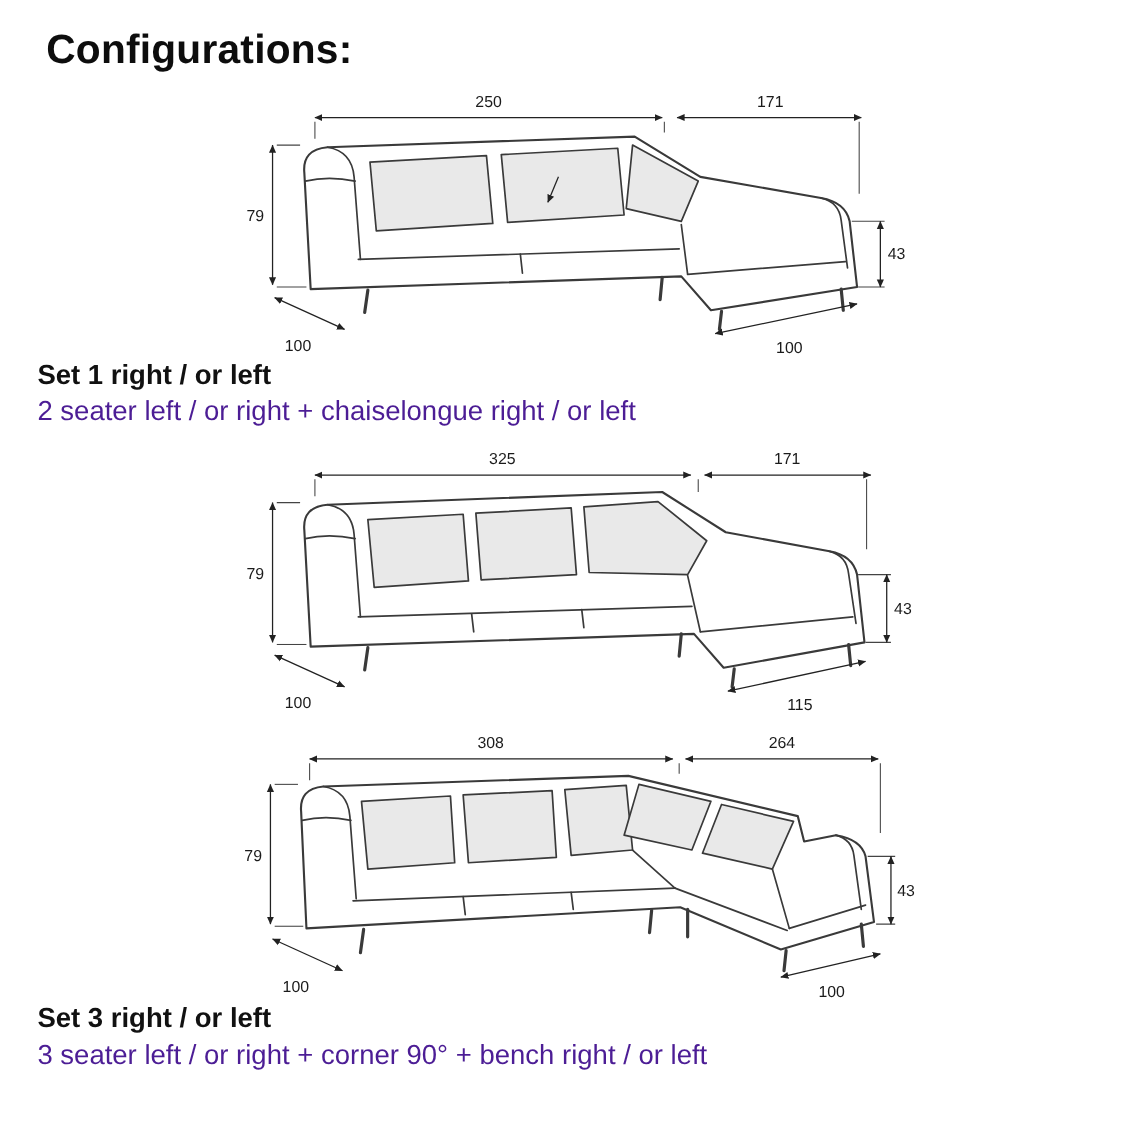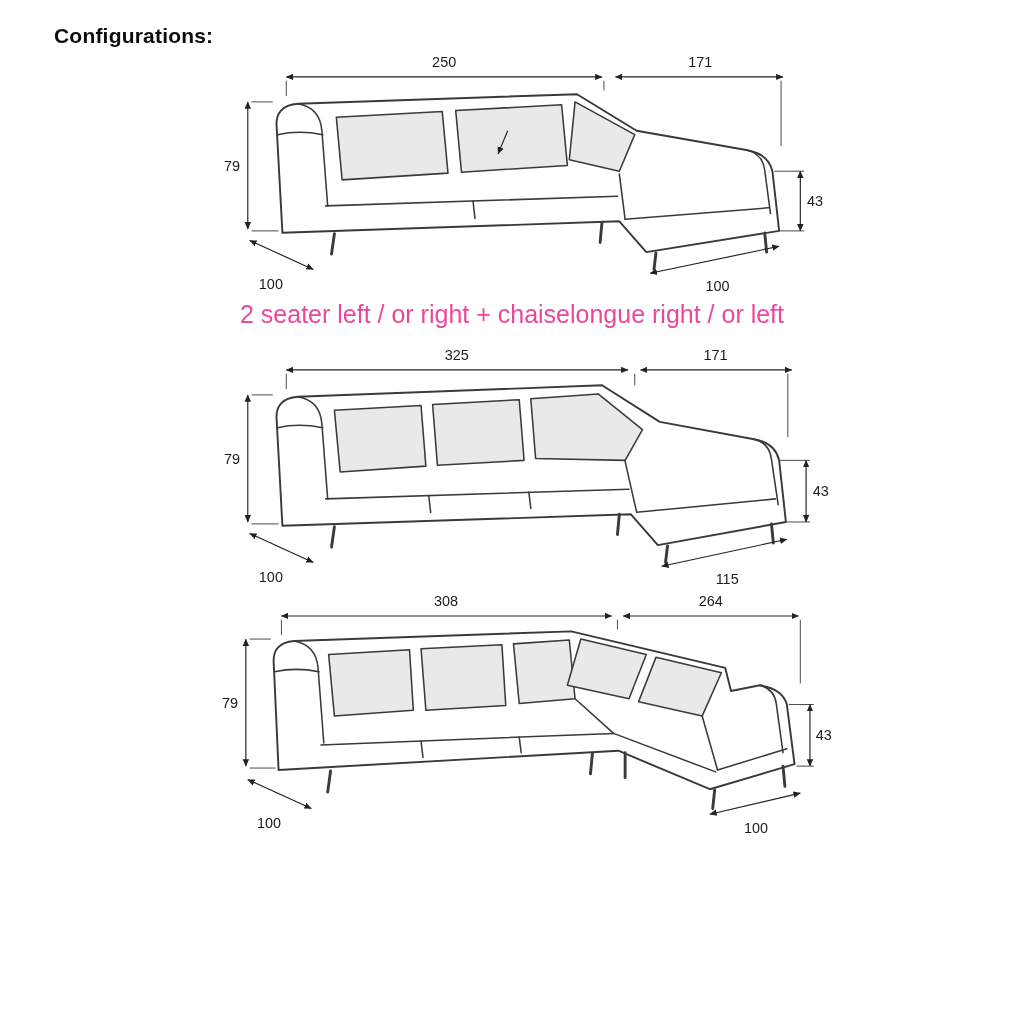--- a/index.html
+++ b/index.html
@@ -1,22 +1,22 @@
 <!DOCTYPE html>
 <html><head>
 <meta charset="utf-8">
 <style>
   html,body{margin:0;padding:0;background:#ffffff;}
   body{width:1024px;height:1024px;overflow:hidden;font-family:"Liberation Sans",sans-serif;color:#111;}
   .page{padding:16px 34px 0 34px;}
-  .title{font-size:21px;font-weight:800;color:#0d0d0d;margin:8px 0 0 20px;letter-spacing:.2px;}
-  .config{text-align:center;margin-top:0;}
+  .title{font-size:37px;font-weight:800;color:#0d0d0d;margin:8px 0 0 8px;letter-spacing:.2px;}
+  .config{text-align:left;margin-top:12px;}
   .config svg{display:block;margin:0 auto;width:645px;height:auto;}
   .caption{font-size:25px;font-weight:700;color:#111;line-height:1.2;}
-  .desc{font-size:25px;font-weight:400;color:#ec4899;line-height:1.25;margin-top:3px;margin-bottom:10px;}
+  .desc{font-size:25px;font-weight:400;color:#4c1d95;line-height:1.25;margin-top:3px;margin-bottom:10px;}
   .outline{fill:#ffffff;stroke:#3a3a3a;stroke-width:2;stroke-linejoin:round;}
   .iline{fill:none;stroke:#3a3a3a;stroke-width:1.6;stroke-linecap:round;stroke-linejoin:round;}
   .cushion{fill:#e9e9e9;stroke:#3a3a3a;stroke-width:1.6;stroke-linejoin:round;}
   .leg{stroke:#3a3a3a;stroke-width:3;stroke-linecap:round;}
   .dim{stroke:#222;stroke-width:1.2;fill:none;}
   .ext{stroke:#444;stroke-width:1;fill:none;}
   .dimtext{font-family:"Liberation Sans",sans-serif;font-size:15px;fill:#1b1b1b;}
 </style>
 </head>
 <body>
@@ -82,20 +82,21 @@
       </g>
       <g>
         <line class="dim" marker-start="url(#dimArrow)" marker-end="url(#dimArrow)" x1="62" y1="200" x2="128" y2="230"></line>
         <text class="dimtext" x="84" y="250" text-anchor="middle">100</text>
       </g>
       <g>
         <line class="dim" marker-start="url(#dimArrow)" marker-end="url(#dimArrow)" x1="478" y1="234" x2="612" y2="206"></line>
         <text class="dimtext" x="548" y="252" text-anchor="middle">100</text>
       </g>
     </svg>
+    <div class="caption">Set 1 right / or left</div>
     <div class="desc">2 seater left / or right + chaiselongue right / or left</div>
   </section>
 
   <section class="config">
     <svg viewBox="0 0 670 258">
       <g>
         <line class="ext" x1="100" y1="50" x2="100" y2="34"></line>
         <line class="ext" x1="462" y1="46" x2="462" y2="34"></line>
         <line class="ext" x1="621" y1="100" x2="621" y2="34"></line>
         <line class="ext" x1="86" y1="56" x2="64" y2="56"></line>
@@ -200,14 +201,16 @@
       </g>
       <g>
         <line class="dim" marker-start="url(#dimArrow)" marker-end="url(#dimArrow)" x1="60" y1="198" x2="126" y2="228"></line>
         <text class="dimtext" x="82" y="248" text-anchor="middle">100</text>
       </g>
       <g>
         <line class="dim" marker-start="url(#dimArrow)" marker-end="url(#dimArrow)" x1="540" y1="234" x2="634" y2="212"></line>
         <text class="dimtext" x="588" y="253" text-anchor="middle">100</text>
       </g>
     </svg>
+    <div class="caption">Set 3 right / or left</div>
+    <div class="desc">3 seater left / or right + corner 90° + bench right / or left</div>
   </section>
 </div>
 
 </body></html>

